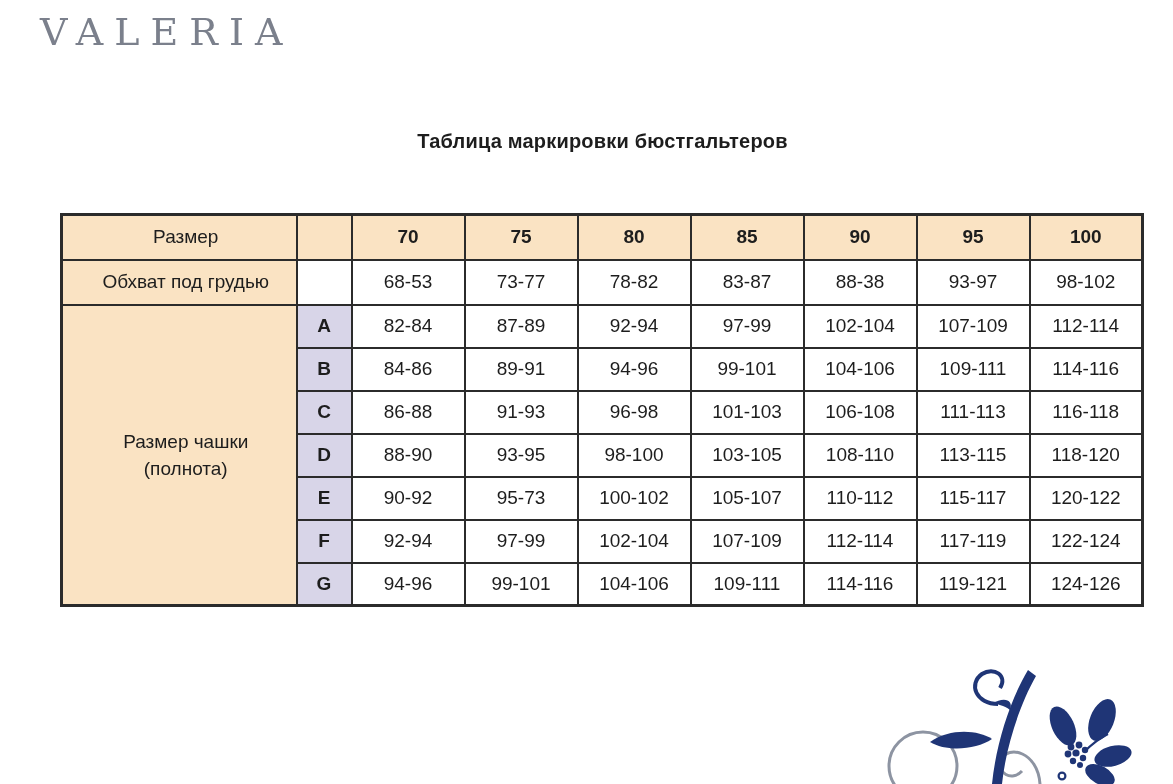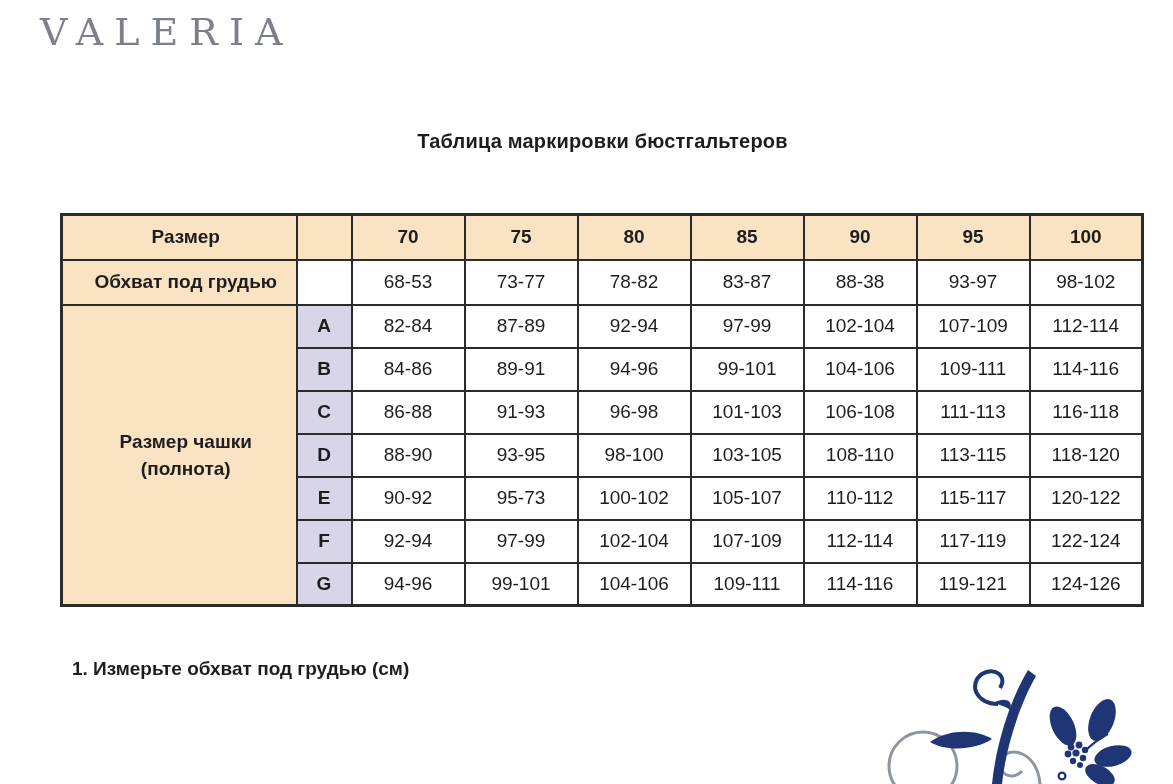--- a/index.html
+++ b/index.html
@@ -51,21 +51,21 @@
     color: var(--text);
     overflow: hidden;
   }
   table.size-table tr:nth-child(1) td,
   table.size-table tr:nth-child(2) td { height: 45px; }
   .peach { background: var(--peach) !important; }
   .lav   { background: var(--lavender) !important; }
   .lbl {
     text-align: center;
     padding-left: 13px;
-    font-weight: bold;
+    font-weight: normal;
     font-size: 19px;
   }
   .hdr { font-weight: bold; font-size: 20px; }
   .letter { font-weight: bold; font-size: 20px; }
   .cupgroup { white-space: pre-line; line-height: 27px; }
   .instructions {
     position: absolute;
     left: 72px;
     top: 658px;
     font-size: 19px;
@@ -195,21 +195,20 @@
         <td class="val">104-106</td>
         <td class="val">109-111</td>
         <td class="val">114-116</td>
         <td class="val">119-121</td>
         <td class="val">124-126</td>
       </tr>
     </tbody>
 </table>
 
 <div class="instructions">
-  <p>1. Измерьте обхват под грудью (см)</p>
 </div>
 
 <svg class="ornament" viewBox="0 0 290 124" xmlns="http://www.w3.org/2000/svg">
 
   <circle class="gys" cx="43" cy="106" r="34" stroke-width="3"></circle>
 
   <path class="gys" stroke-width="3" d="M160 124 C 158 92 128 84 121 100 C 116 113 132 122 142 111"></path>
 
   <path class="nvs" stroke-width="4" d="M118 44 C 96 44 88 24 102 14 C 114 6 128 16 120 28"></path>
 

